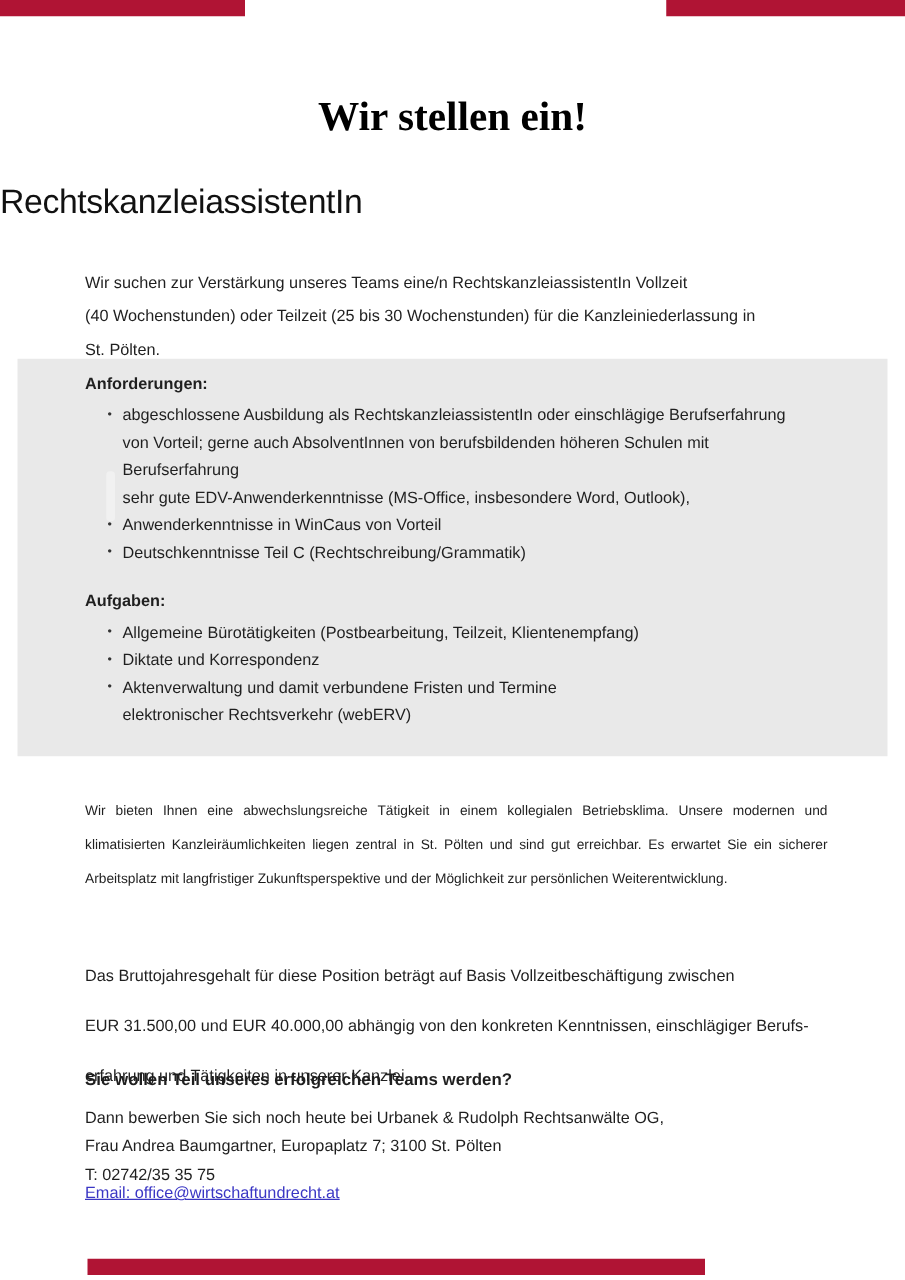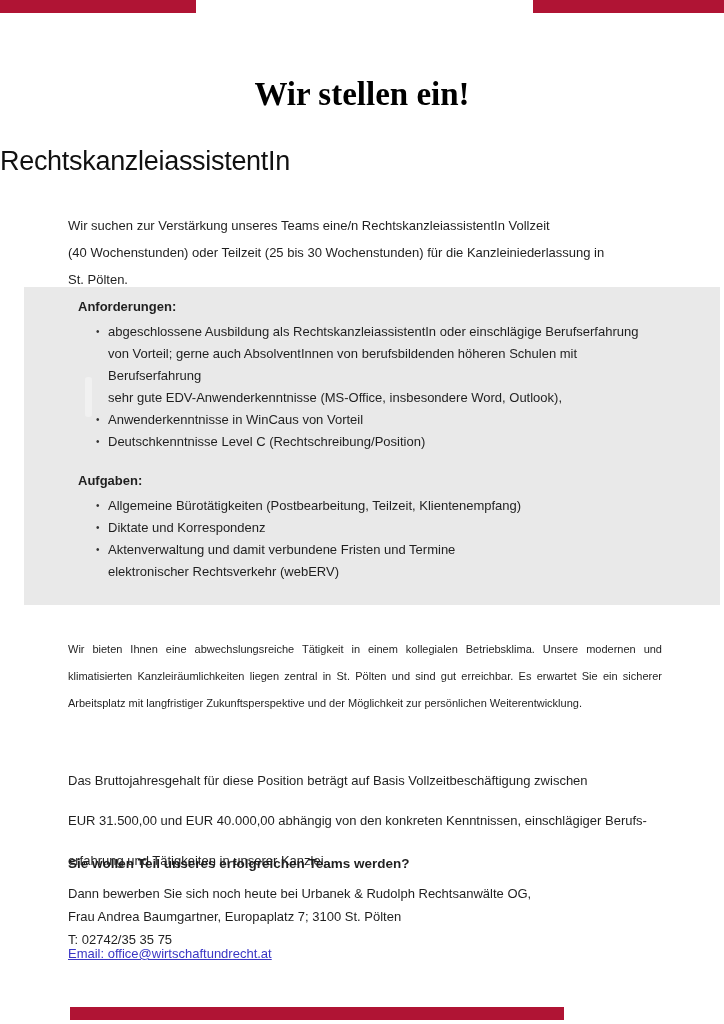--- a/index.html
+++ b/index.html
@@ -21,21 +21,21 @@
   .page-subtitle{
     position:absolute;left:0;top:146px;width:724px;text-align:left;
     font-size:27px;font-weight:400;color:#111;letter-spacing:-0.3px;
   }
   .body-text{font-size:13px;}
   .intro{
     position:absolute;left:68px;top:212px;width:610px;
     line-height:27px;white-space:pre-line;
   }
   .gray-box{
-    position:absolute;left:24px;top:287px;width:696px;height:318px;
+    position:absolute;left:14px;top:287px;width:696px;height:318px;
     background:#E9E9E9;box-sizing:border-box;
     padding:8px 20px 0 54px;
   }
   .box-heading{font-weight:bold;font-size:13px;line-height:20px;margin-top:2px;}
   .box-list{margin:4px 0 0 0;}
   .li-row{display:flex;line-height:22px;font-size:13px;margin-left:18px;}
   .li-marker{
     width:12px;flex:0 0 12px;font-size:10px;color:#333;
     display:inline-block;text-align:left;
   }
@@ -93,21 +93,21 @@
       <div class="li-row">
         <span class="li-marker"></span>
         <span class="li-text">sehr gute EDV-Anwenderkenntnisse (MS-Office, insbesondere Word, Outlook),</span>
       </div>
       <div class="li-row">
         <span class="li-marker">•</span>
         <span class="li-text">Anwenderkenntnisse in WinCaus von Vorteil</span>
       </div>
       <div class="li-row">
         <span class="li-marker">•</span>
-        <span class="li-text">Deutschkenntnisse Level C (Rechtschreibung/Position)</span>
+        <span class="li-text">Deutschkenntnisse Teil C (Rechtschreibung/Grammatik)</span>
       </div>
     </div>
   <div class="list-gap"></div>
   <div class="box-heading">Aufgaben:</div>
   <div class="box-list">
       <div class="li-row">
         <span class="li-marker">•</span>
         <span class="li-text">Allgemeine Bürotätigkeiten (Postbearbeitung, Teilzeit, Klientenempfang)</span>
       </div>
       <div class="li-row">

